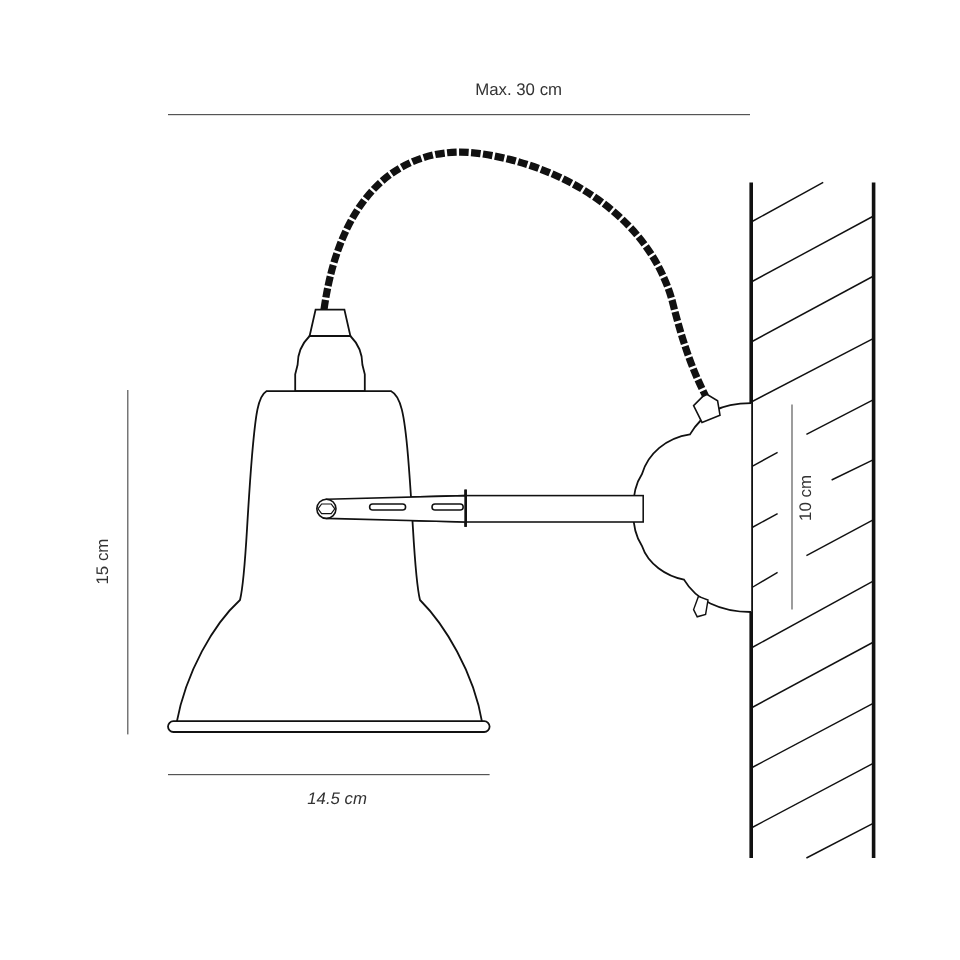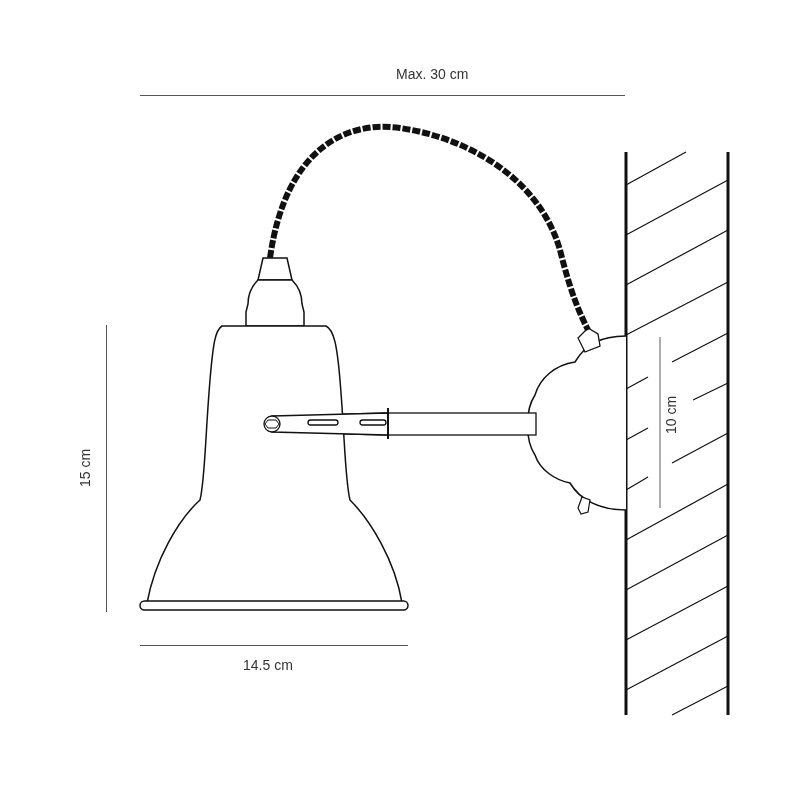--- a/index.html
+++ b/index.html
@@ -71,14 +71,14 @@
     <polygon points="268,420 276,420 279,424 276,428 268,428 265,424" stroke-width="1"></polygon>
   </g>
 </svg>
 
 <div class="dim-line" style="left:140px; top:95px; width:485px; height:1px;"></div>
 <div class="dim-line" style="left:106px; top:325px; width:1px; height:287px;"></div>
 <div class="dim-line" style="left:140px; top:645px; width:268px; height:1px;"></div>
 
 <div class="label" style="left:349px; top:66px;margin-left:47px;">Max. 30 cm</div>
 <div class="label vlabel" style="left:66px; top:460px;">15 cm</div>
-<div class="label" style="left:243px; top:657px;">14.5 cm</div>
+<div class="label" style="left:256px; top:657px;font-style:italic;">14.5 cm</div>
 <div class="label vlabel" style="left:652px; top:407px;">10 cm</div>
 
 </body></html>

